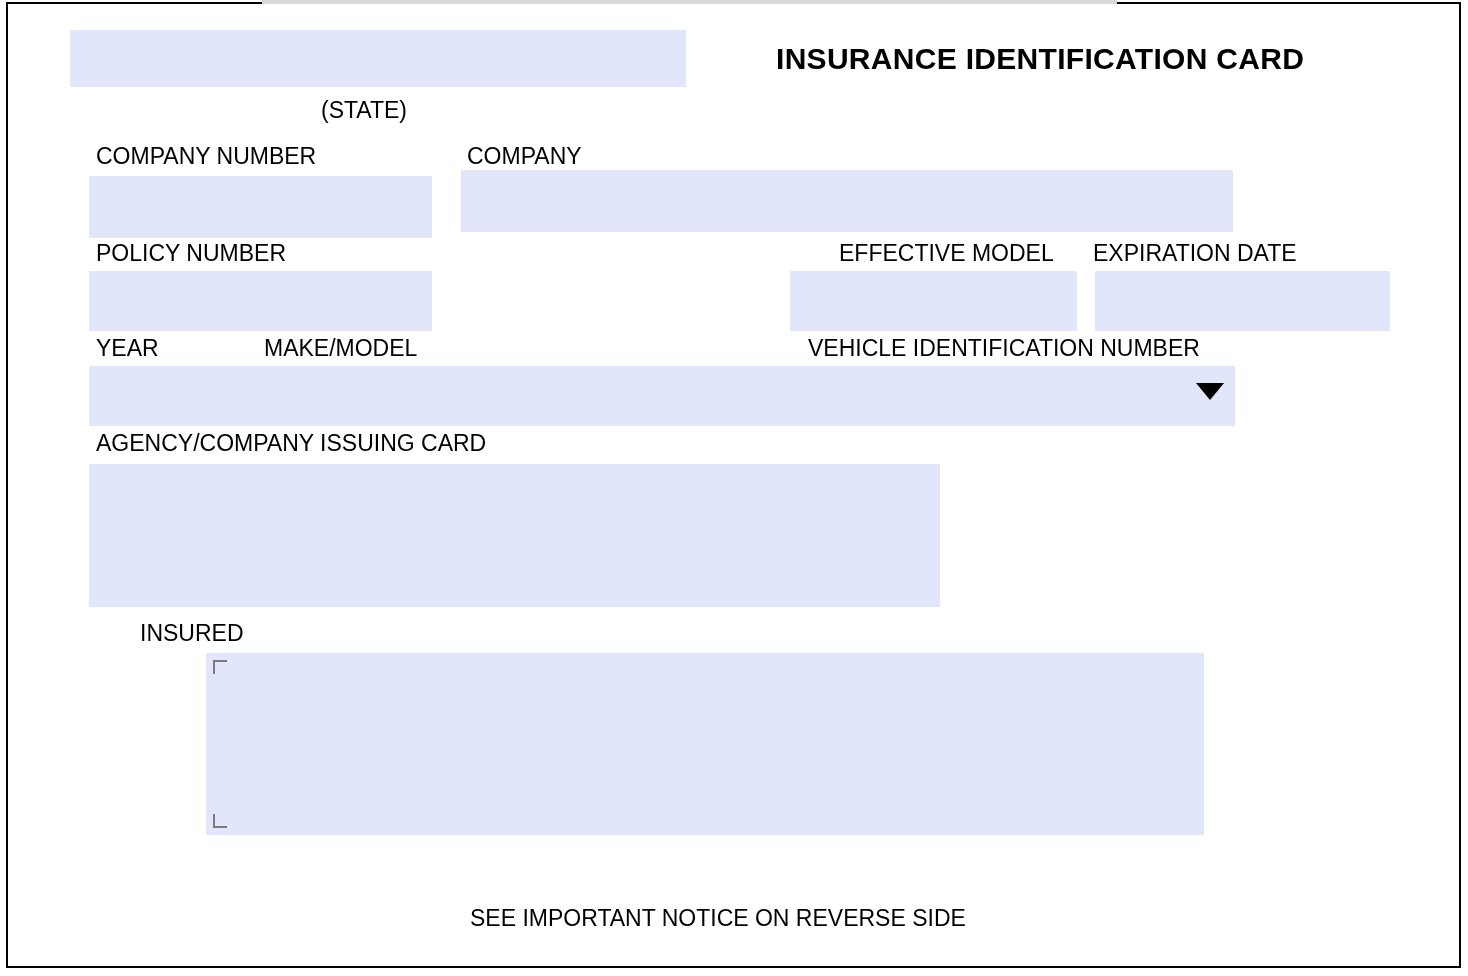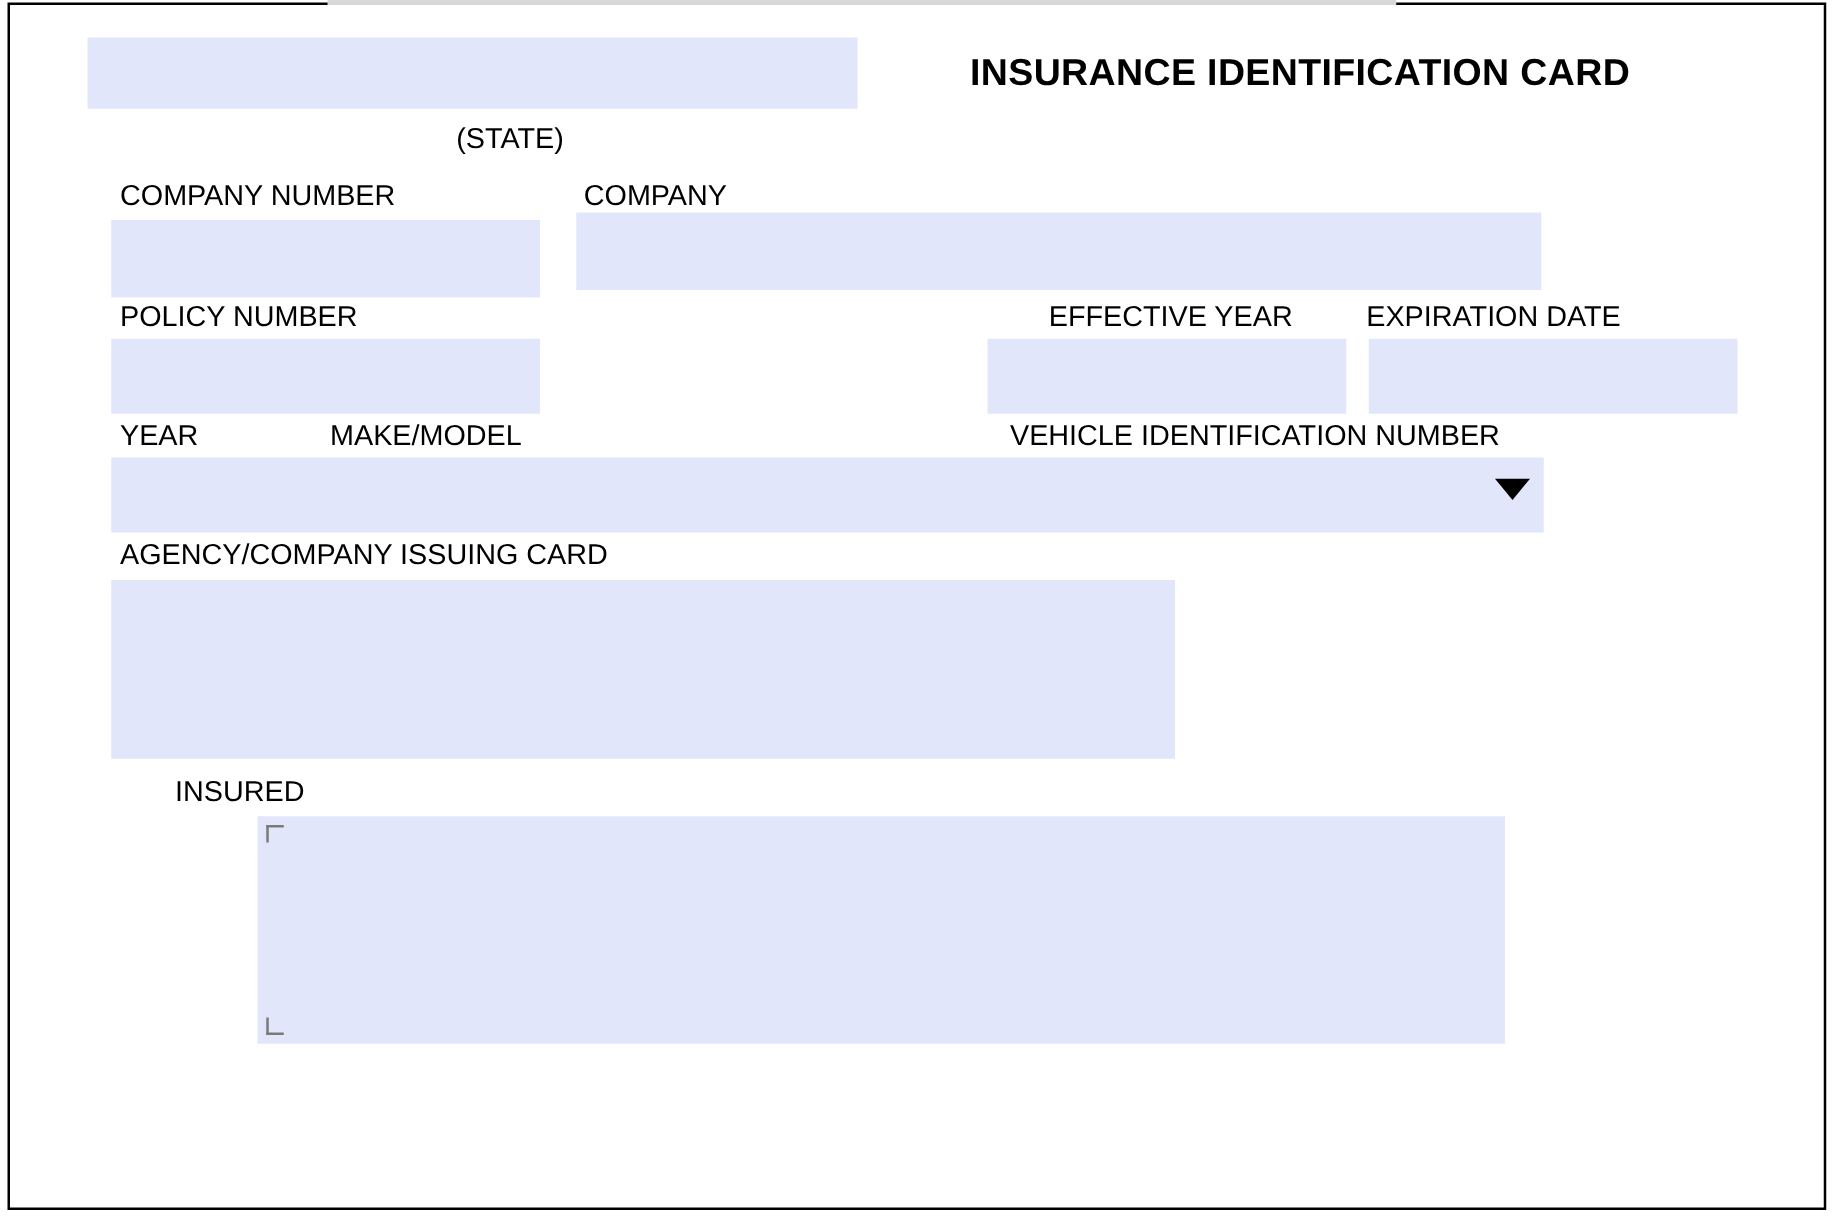--- a/index.html
+++ b/index.html
@@ -89,46 +89,47 @@
   }
 </style>
 </head>
 <body>
 
 <div class="page">
   <div class="frame"></div>
   <div class="top-notch"></div>
 
   <div class="field" style="left:70px; top:30px; width:616px; height:57px;" placeholder=""></div>
-  <div class="label" style="left:321px; top:97px;margin-left:44px;">(STATE)</div>
+  <div class="label" style="left:321px; top:97px;">(STATE)</div>
 
   <div class="title" style="left:776px; top:42px;">INSURANCE IDENTIFICATION CARD</div>
 
   <div class="label" style="left:96px; top:143px;">COMPANY NUMBER</div>
   <div class="field" style="left:89px; top:176px; width:343px; height:62px;" placeholder=""></div>
 
   <div class="label" style="left:467px; top:143px;">COMPANY</div>
   <div class="field" style="left:461px; top:170px; width:772px; height:62px;" placeholder=""></div>
 
   <div class="label" style="left:96px; top:240px;">POLICY NUMBER</div>
   <div class="field" style="left:89px; top:271px; width:343px; height:60px;" placeholder=""></div>
 
-  <div class="label" style="left:839px; top:240px;">EFFECTIVE YEAR</div>
+  <div class="label" style="left:839px; top:240px;">EFFECTIVE MODEL</div>
   <div class="field" style="left:790px; top:271px; width:287px; height:60px;" placeholder=""></div>
 
   <div class="label" style="left:1093px; top:240px;">EXPIRATION DATE</div>
   <div class="field" style="left:1095px; top:271px; width:295px; height:60px;" placeholder=""></div>
 
   <div class="label" style="left:96px; top:335px;">YEAR</div>
   <div class="label" style="left:264px; top:335px;text-align:center;">MAKE/MODEL</div>
   <div class="label" style="left:808px; top:335px;">VEHICLE IDENTIFICATION NUMBER</div>
   <div class="field" style="left:89px; top:366px; width:1146px; height:60px;" placeholder=""></div>
   <div class="caret" style="left:1196px; top:383px;"></div>
 
   <div class="label" style="left:96px; top:430px;">AGENCY/COMPANY ISSUING CARD</div>
   <div class="field" style="left:89px; top:464px; width:851px; height:143px;" placeholder=""></div>
 
   <div class="label" style="left:96px; top:620px;margin-left:44px;">INSURED</div>
   <div class="field" style="left:206px; top:653px; width:998px; height:182px;" placeholder=""></div>
   <div class="corner tl" style="left:213px; top:660px;"></div>
   <div class="corner bl" style="left:213px; top:814px;"></div>
 
+  <div class="footer-note" style="left:470px; top:905px;">SEE IMPORTANT NOTICE ON REVERSE SIDE</div>
 </div>
 
 </body></html>

